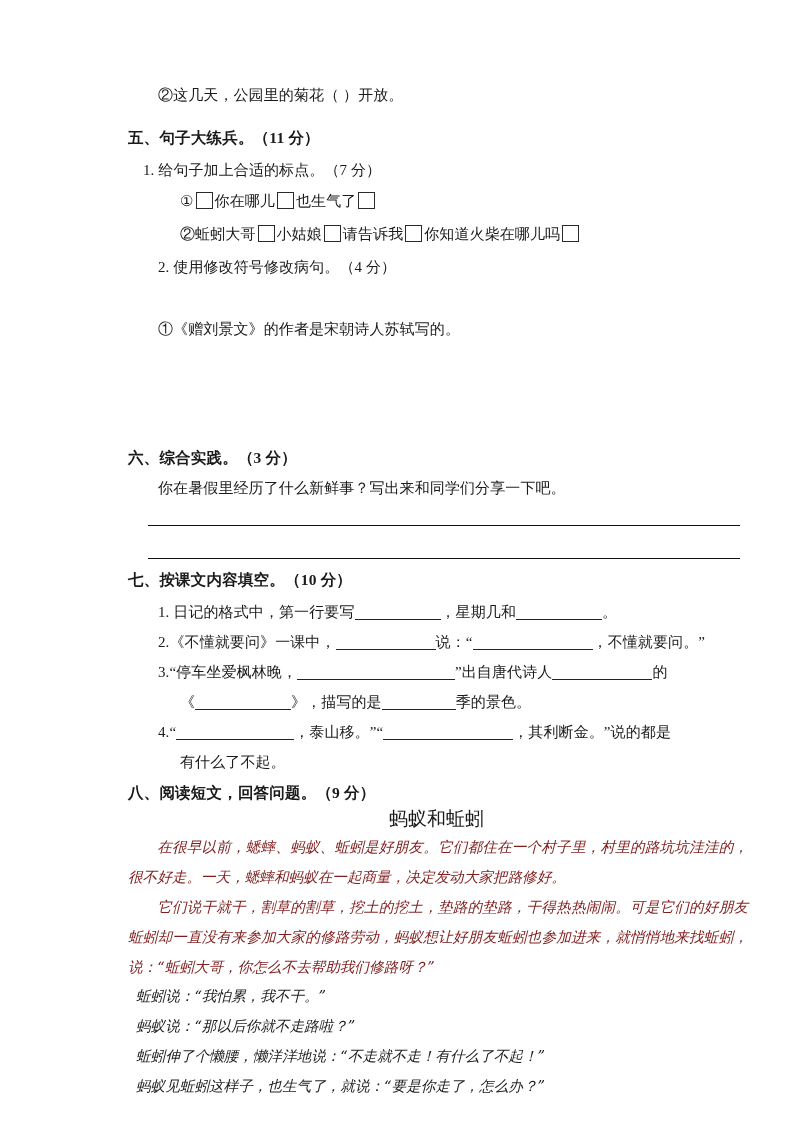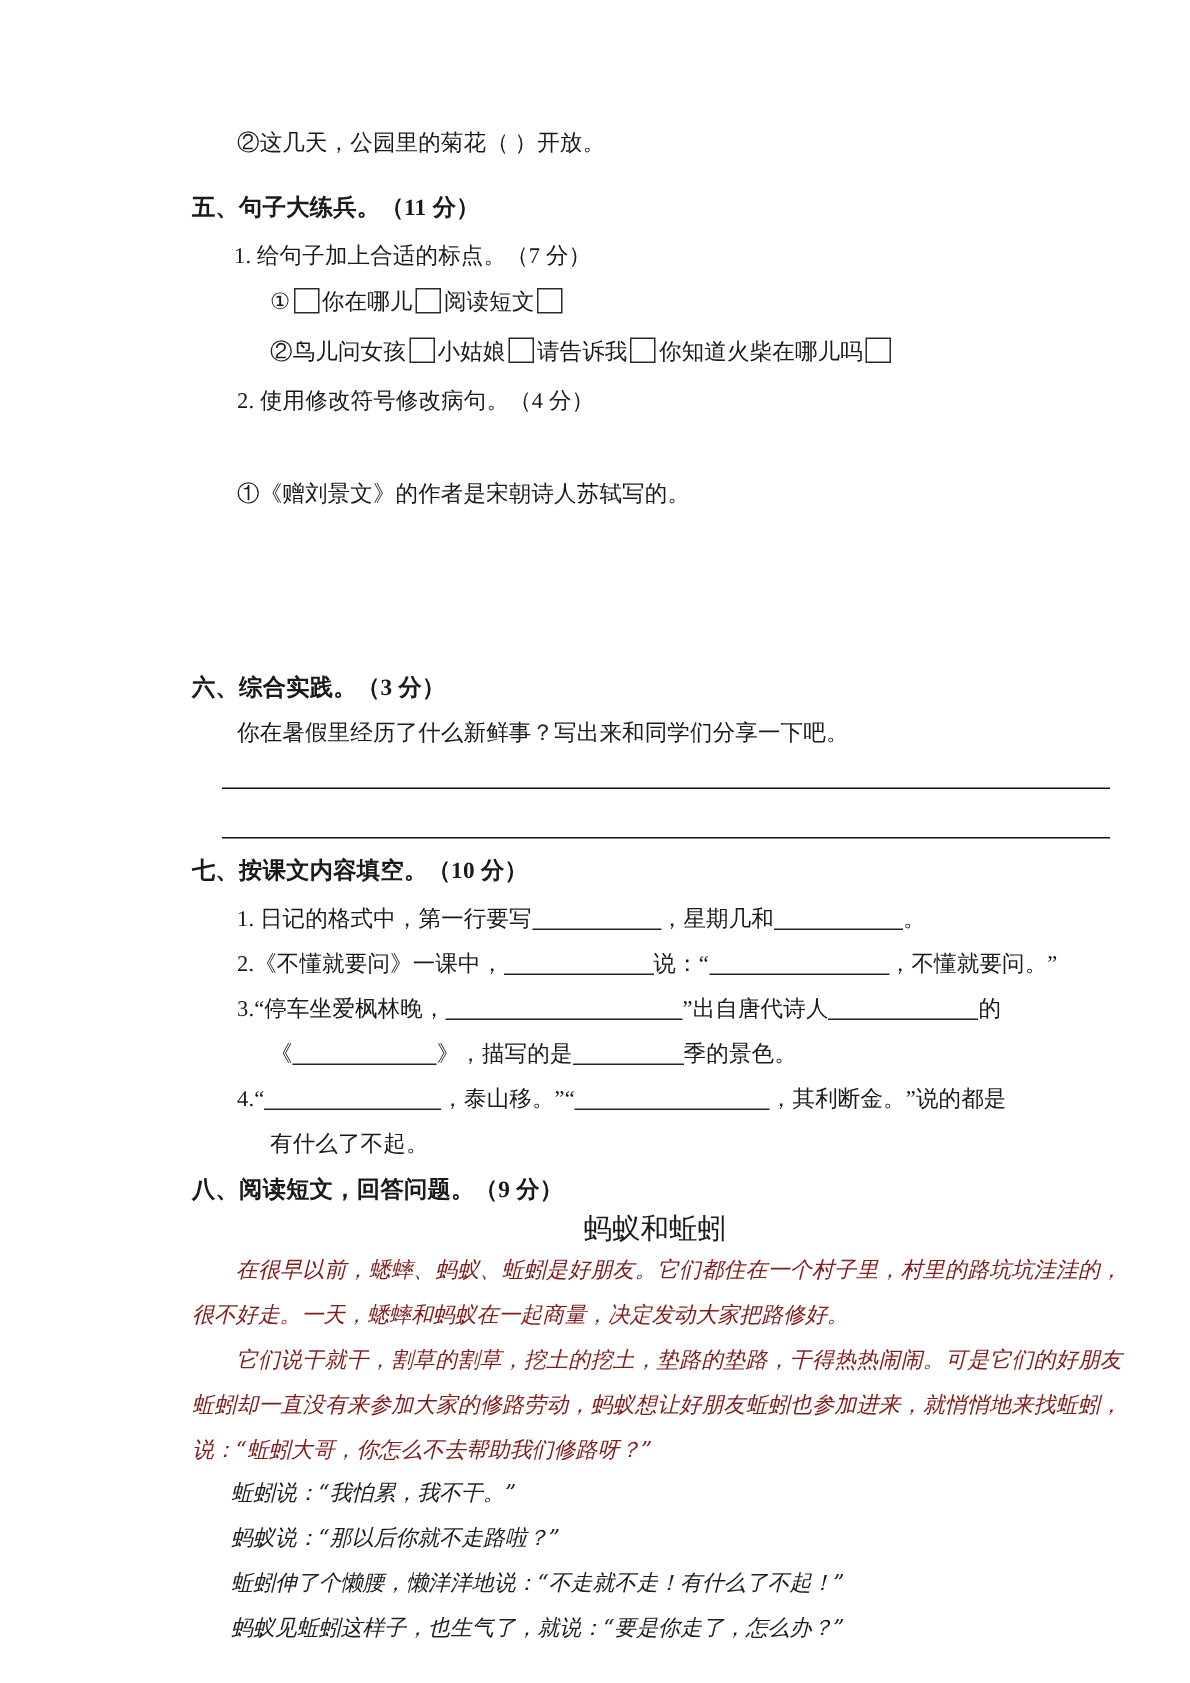--- a/index.html
+++ b/index.html
@@ -78,47 +78,47 @@
     font-size: 14.6px;
     line-height: 30px;
     text-align: justify;
     text-justify: inter-ideograph;
     color: #7f1d1d;
     font-style: italic;
   }
   .passage p { margin: 0; text-indent: 2em; }
   .dlg {
     position: absolute;
-    left: 114px;
+    left: 96px;
     width: 600px;
     font-family: "DejaVu Serif", "Liberation Serif", serif;
     font-size: 14.6px;
     line-height: 30px;
     color: #1d1d1d;
     font-style: italic;
     white-space: nowrap;
   }
 </style>
 </head>
 <body>
 
 <div class="page">
 
   <div class="blk qline" style="left:118px; top:86px;">②这几天，公园里的菊花（        ）开放。</div>
 
   <div class="blk section-head" style="left:88px; top:128px;">五、句子大练兵。（11 分）</div>
 
-  <div class="blk qline" style="left:116px; top:161px;">1. 给句子加上合适的标点。（7 分）</div>
+  <div class="blk qline" style="left:103px; top:161px;">1. 给句子加上合适的标点。（7 分）</div>
 
   <div class="blk qline" style="left:140px; top:192px;">
-    <span>①</span><span class="pbox"></span><span>你在哪儿</span><span class="pbox"></span><span>阅读短文</span><span class="pbox"></span>
+    <span>①</span><span class="pbox"></span><span>你在哪儿</span><span class="pbox"></span><span>也生气了</span><span class="pbox"></span>
   </div>
 
   <div class="blk qline" style="left:140px; top:225px;">
-    <span>②</span><span>鸟儿问女孩</span><span class="pbox"></span><span>小姑娘</span><span class="pbox"></span><span>请告诉我</span><span class="pbox"></span><span>你知道火柴在哪儿吗</span><span class="pbox"></span>
+    <span>②</span><span>蚯蚓大哥</span><span class="pbox"></span><span>小姑娘</span><span class="pbox"></span><span>请告诉我</span><span class="pbox"></span><span>你知道火柴在哪儿吗</span><span class="pbox"></span>
   </div>
 
   <div class="blk qline" style="left:118px; top:258px;">2. 使用修改符号修改病句。（4 分）</div>
 
   <div class="blk qline" style="left:118px; top:320px;">①《赠刘景文》的作者是宋朝诗人苏轼写的。</div>
 
 
   <div class="blk section-head" style="left:88px; top:448px;">六、综合实践。（3 分）</div>
 
   <div class="blk qline" style="left:118px; top:479px;text-align:right;">你在暑假里经历了什么新鲜事？写出来和同学们分享一下吧。</div>

